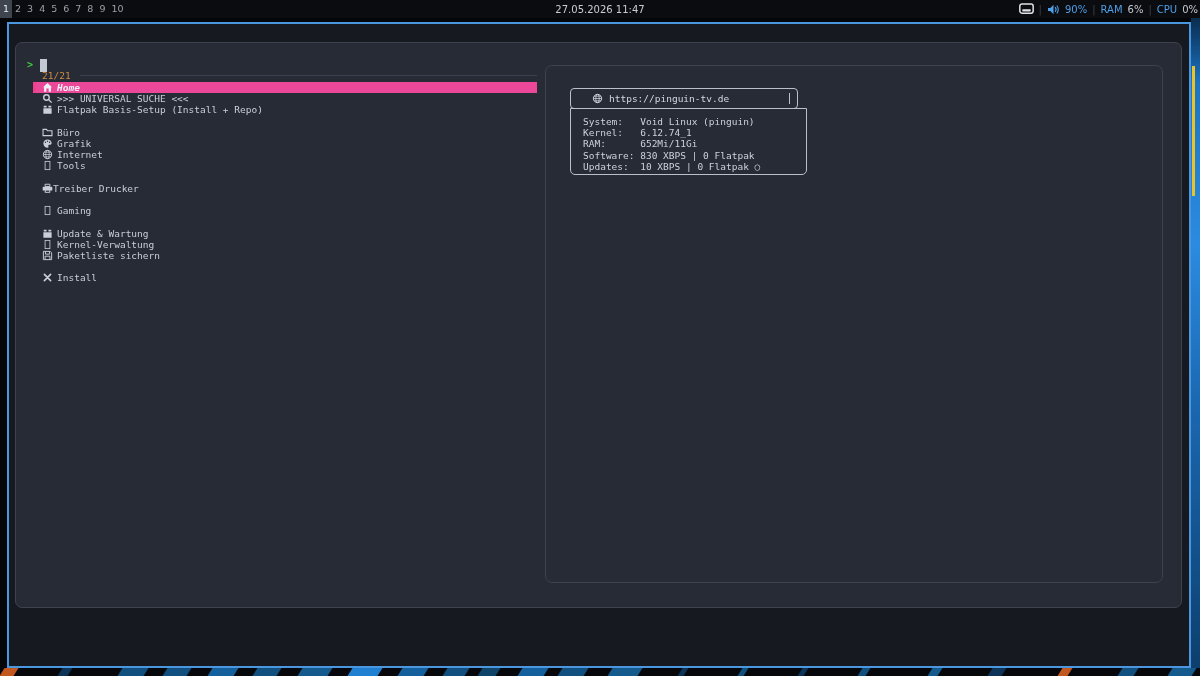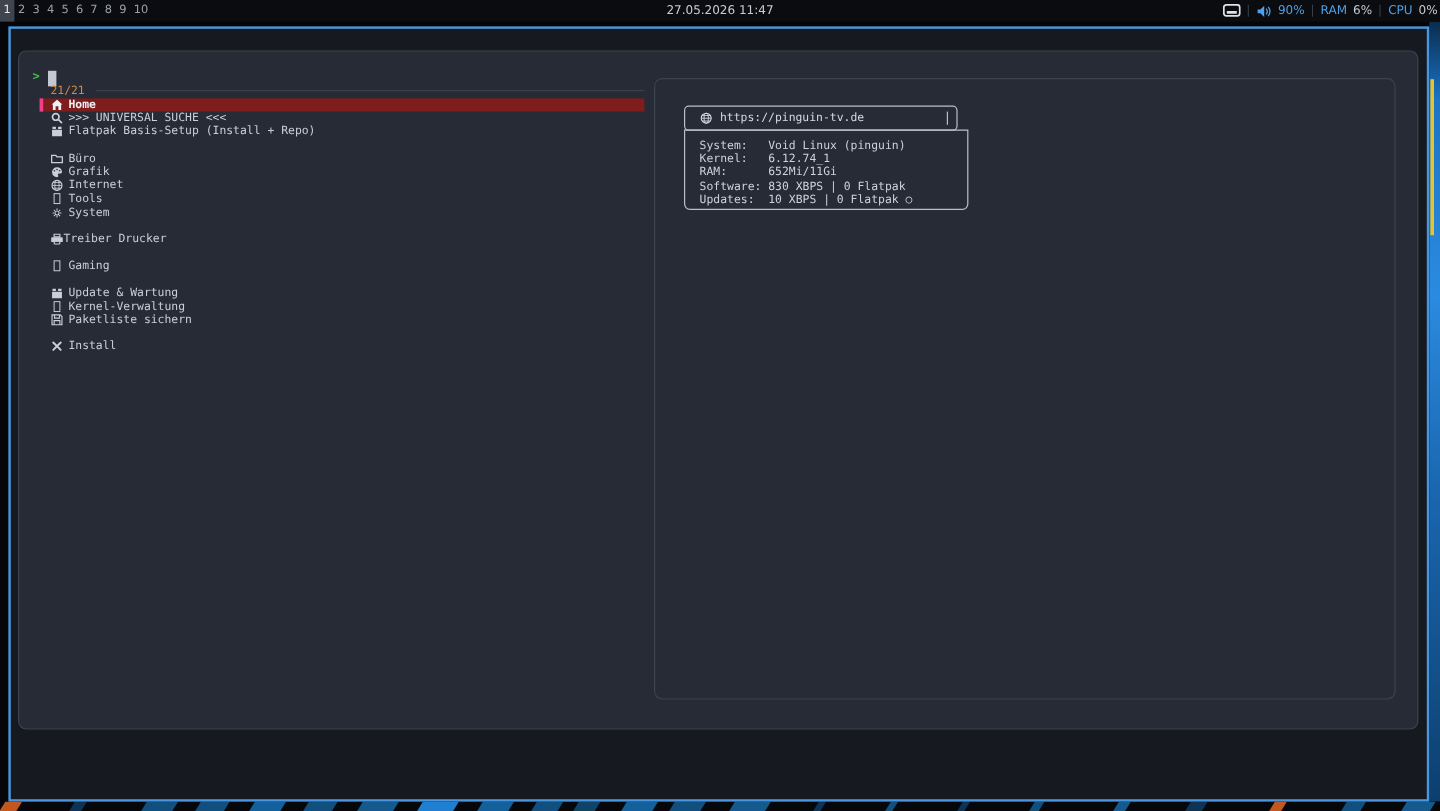--- a/index.html
+++ b/index.html
@@ -45,36 +45,36 @@
   
   .prompt{position:absolute;left:27px;top:57px;height:15px;display:flex;align-items:center;
           font-size:10px;color:var(--prompt_green,#3fc43f);font-weight:bold;}
   .cursor{position:absolute;left:40px;top:59px;width:7px;height:13px;background:#c3c9d2;}
   .counter{position:absolute;left:42px;top:70px;font-size:9.5px;color:var(--counter_amber,#d08a42);}
   .hrule{position:absolute;left:80px;top:75px;width:457px;height:1px;background:#3a4150;}
 
   
   .menu{position:absolute;left:33px;top:82px;width:504px;font-size:9.5px;color:var(--text,#c9cfda);}
   .mrow{height:11.2px;display:flex;align-items:center;position:relative;}
-  .mrow.sel{background:#7f1d1d;}
+  .mrow.sel{background:#ec4899;font-style:italic;}
   .ptr{width:3px;height:11.2px;flex:0 0 3px;margin-right:5px;background:transparent;}
   .mrow.sel .ptr{background:var(--pointer_pink,#f0408c);}
   .icn{display:inline-flex;width:12px;height:11px;flex:0 0 12px;align-items:center;justify-content:center;margin-right:4px;color:#c9cfda;}
   .mrow.sel .icn{color:#eef1f6;}
   .icn svg{width:11px;height:11px;}
   .icn.small svg{width:9px;height:9px;}
   .rowin{display:flex;align-items:center;}
   .rowin.tight .icn{margin-right:0;}
   .lbl{white-space:pre;}
   .mrow.sel .lbl{font-weight:bold;color:#eef1f6;}
 
   
   .urlbox{position:absolute;left:570px;top:88px;width:228px;height:21px;box-sizing:border-box;
           border:1px solid var(--box_border_light,#b9c0cc);border-radius:4px;
-          display:flex;align-items:center;padding-left:11px;font-size:9.5px;color:#d4d9e2;}
+          display:flex;align-items:center;padding-left:20px;font-size:9.5px;color:#d4d9e2;}
   .urlbox .icn{margin-right:6px;color:#d4d9e2;}
   .urltick{position:absolute;right:7px;top:4px;bottom:4px;width:1px;background:var(--box_border_light,#b9c0cc);}
   .infobox{position:absolute;left:570px;top:108px;width:237px;height:67px;box-sizing:border-box;
            border:1px solid var(--box_border_light,#b9c0cc);border-radius:0 0 5px 5px;}
   .infolines{position:absolute;left:583px;top:116px;font-size:9.5px;line-height:11.2px;
              color:#ccd2dc;white-space:pre;}
 </style>
 </head>
 <body>
 
@@ -234,32 +234,20 @@
         <span class="ptr"></span>
         <span class="rowin">
           <span class="icn">
             <svg viewBox="0 0 16 16" fill="none" stroke="currentColor" stroke-width="1.2">
               <rect x="4.5" y="2" width="7" height="12"></rect>
             </svg>
           </span>
           <span class="lbl">Tools</span>
         </span>
       </div>
-      <div class="mrow">
-        <span class="ptr"></span>
-        <span class="rowin">
-          <span class="icn small">
-            <svg viewBox="0 0 16 16" fill="none" stroke="currentColor" stroke-width="1.6">
-              <circle cx="8" cy="8" r="3"></circle>
-              <path d="M8 1.5v2M8 12.5v2M1.5 8h2M12.5 8h2M3.4 3.4l1.4 1.4M11.2 11.2l1.4 1.4M12.6 3.4l-1.4 1.4M4.8 11.2l-1.4 1.4"></path>
-            </svg>
-          </span>
-          <span class="lbl">System</span>
-        </span>
-      </div>
       <div class="mrow"></div>
       <div class="mrow">
         <span class="ptr"></span>
         <span class="rowin tight">
           <span class="icn">
             <svg viewBox="0 0 16 16">
               <path d="M4.5 1.8h7V5h-7z" fill="none" stroke="currentColor" stroke-width="1.4"></path>
               <path fill="currentColor" d="M2 5.5h12a1 1 0 0 1 1 1V11h-3v3H4v-3H1V6.5a1 1 0 0 1 1-1z"></path>
               <path d="M5 10.5h6v3H5z" fill="#262b35" stroke="currentColor" stroke-width="1"></path>
             </svg>

